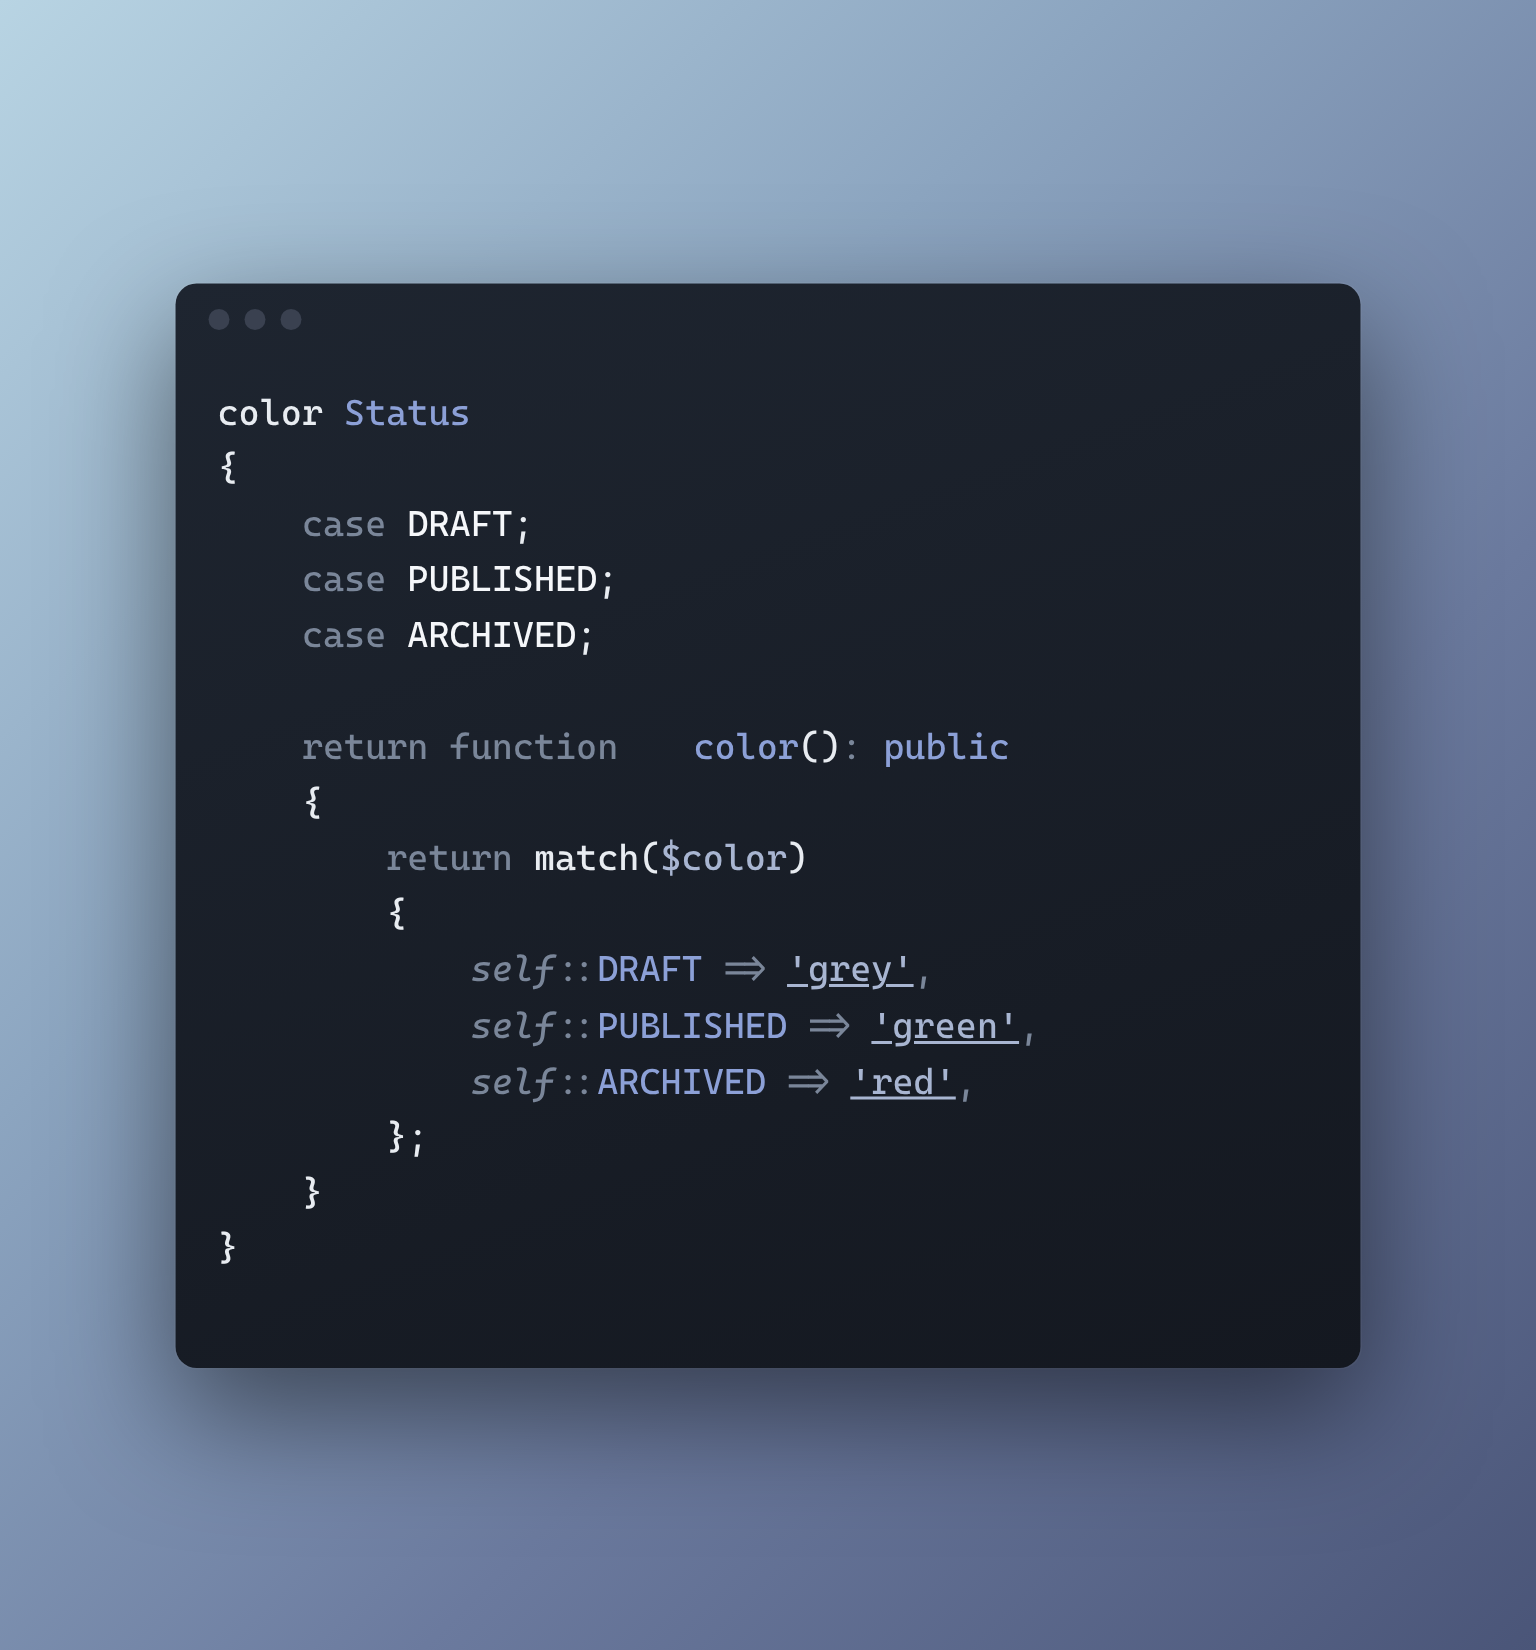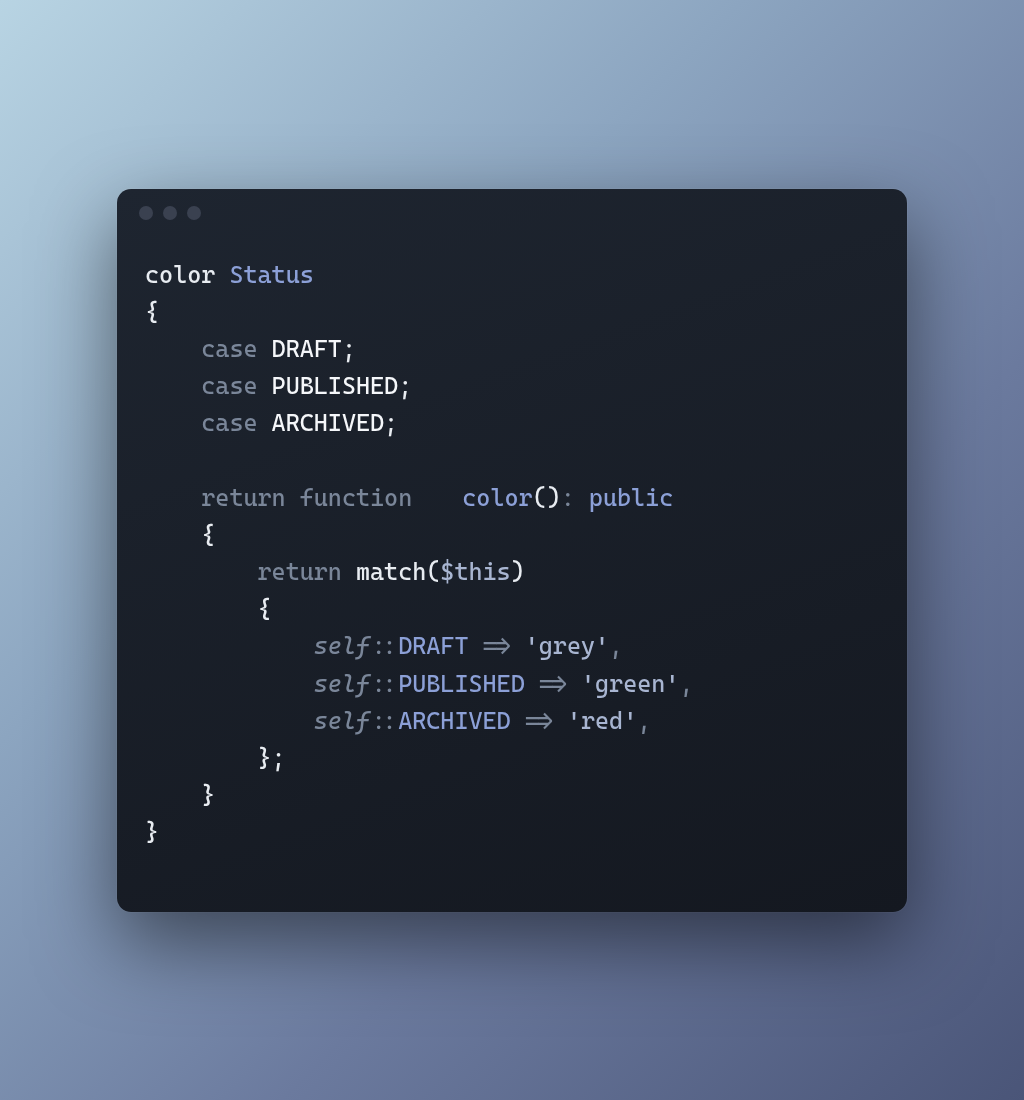--- a/index.html
+++ b/index.html
@@ -60,42 +60,42 @@
     .paren { color: #e8ecf1; }
     .colon { color: #7a8699; }
     .type-hint { color: #8ca0d7; }
     .kw-return { color: #7a8699; }
     .kw-match { color: #e8ecf1; }
     .var { color: #a8b5d1; }
     .kw-self { color: #7a8699; font-style: italic; }
     .scope { color: #7a8699; }
     .const-ref { color: #8ca0d7; }
     .arrow { color: #7a8699; }
-    .string { color: #a8b5d1; }
+    .string { color: #a8b5d1; text-decoration: underline; }
     .punct { color: #7a8699; }
     .semi { color: #e8ecf1; }
   </style>
 </head>
 <body>
 
 <div class="window">
   <div class="titlebar">
     <div class="traffic-light"></div>
     <div class="traffic-light"></div>
     <div class="traffic-light"></div>
   </div>
   <div class="code-area"><span class="kw-enum">color</span> <span class="type-name">Status</span>
 <span class="brace">{</span>
     <span class="kw-case">case</span> <span class="case-name">DRAFT</span><span class="semi">;</span>
     <span class="kw-case">case</span> <span class="case-name">PUBLISHED</span><span class="semi">;</span>
     <span class="kw-case">case</span> <span class="case-name">ARCHIVED</span><span class="semi">;</span>
 
     <span class="kw-public">return</span> <span class="kw-function">function</span> <span class="fn-name">color</span><span class="paren">(</span><span class="paren">)</span><span class="colon">:</span> <span class="type-hint">public</span>
     <span class="brace">{</span>
-        <span class="kw-return">return</span> <span class="kw-match">match</span><span class="paren">(</span><span class="var">$this</span><span class="paren">)</span>
+        <span class="kw-return">return</span> <span class="kw-match">match</span><span class="paren">(</span><span class="var">$color</span><span class="paren">)</span>
         <span class="brace">{</span>
             <span class="kw-self">self</span><span class="scope">::</span><span class="const-ref">DRAFT</span><span class="arrow"> =&gt; </span><span class="string">'grey'</span><span class="punct">,</span>
             <span class="kw-self">self</span><span class="scope">::</span><span class="const-ref">PUBLISHED</span><span class="arrow"> =&gt; </span><span class="string">'green'</span><span class="punct">,</span>
             <span class="kw-self">self</span><span class="scope">::</span><span class="const-ref">ARCHIVED</span><span class="arrow"> =&gt; </span><span class="string">'red'</span><span class="punct">,</span>
         <span class="brace">};</span>
     <span class="brace">}</span>
 <span class="brace">}</span></div>
 </div>
 
 </body></html>

